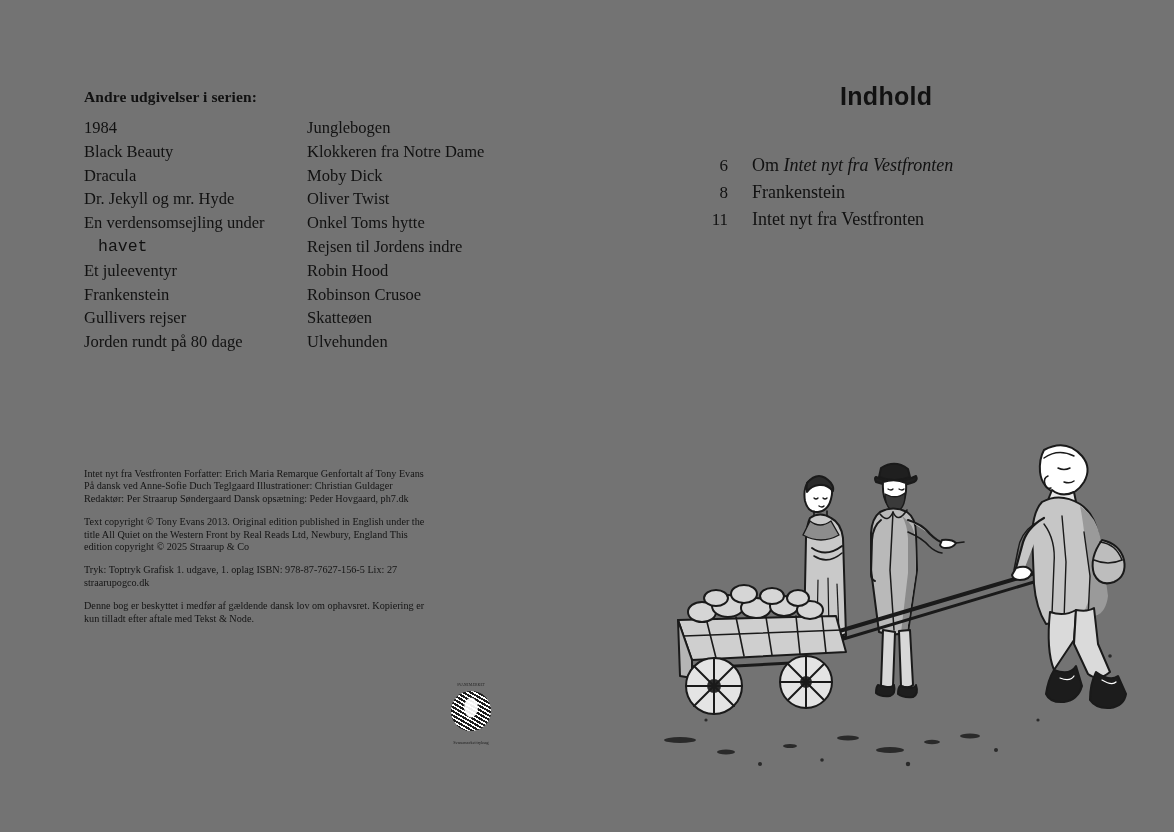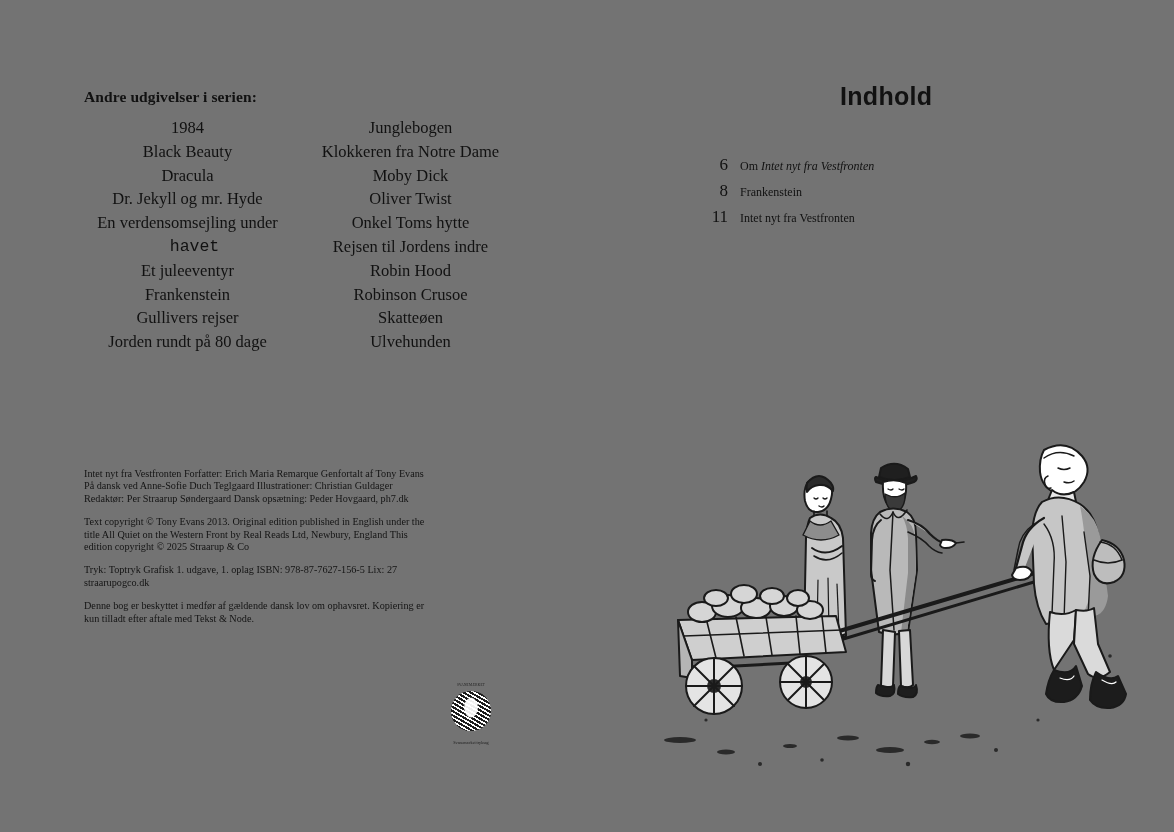--- a/index.html
+++ b/index.html
@@ -30,21 +30,20 @@
     font-size: 15.5px;
     letter-spacing: 0.1px;
     margin-bottom: 10px;
   }
   .series-cols {
     display: flex;
     gap: 16px;
   }
   .series-col {
     width: 216px;
-    text-align: center;
   }
   .series-col ul {
     list-style: none;
     margin: 0;
     padding: 0;
   }
   .series-col li {
     font-size: 16.5px;
     line-height: 23.8px;
     white-space: pre-wrap;
@@ -165,22 +164,22 @@
     display: flex;
     align-items: baseline;
     margin-bottom: 6px;
   }
   .toc-page {
     width: 38px;
     text-align: right;
     font-size: 17px;
   }
   .toc-label {
-    margin-left: 12px;
-    font-size: 12px;
+    margin-left: 24px;
+    font-size: 18px;
   }
   .toc-label em {
     font-style: italic;
   }
 
   
   .illustration {
     position: absolute;
     left: 640px;
     top: 420px;

